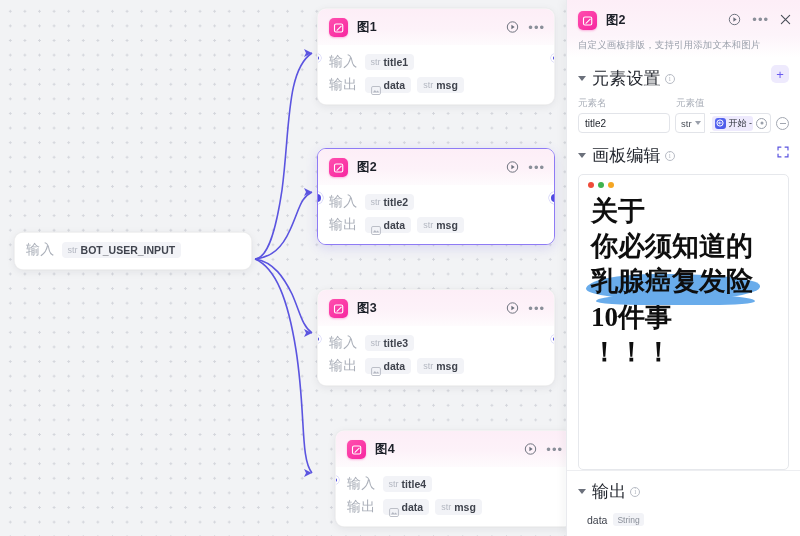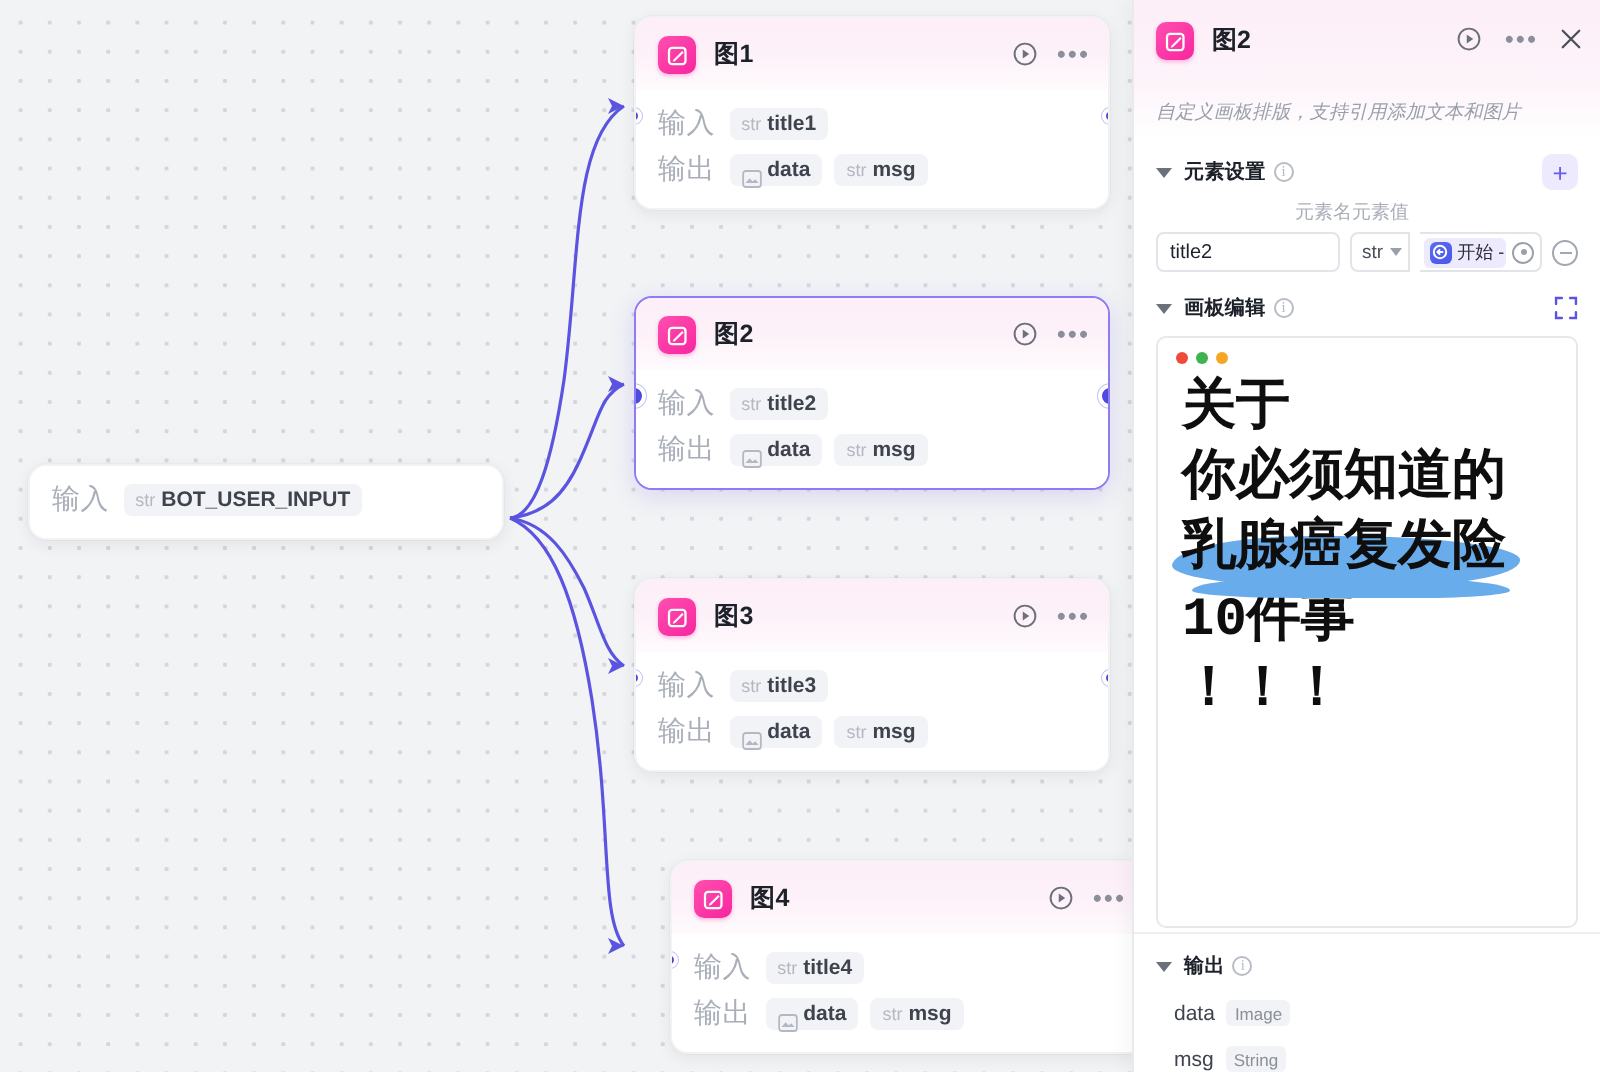--- a/index.html
+++ b/index.html
@@ -104,48 +104,48 @@
     background: linear-gradient(180deg,#fdeef7 0%,#fdf4fa 60%,#ffffff 100%);
     position: relative; flex: 0 0 auto;
   }
   .panel-head-top { display: flex; align-items: center; }
   .panel-title { font-size: 12.5px; font-weight: 600; color: #1d2129; margin-left: 9px; }
   .panel-head-actions {
     position: absolute; right: 9px; top: 13px;
     display: flex; align-items: center; gap: 11px;
   }
   .panel-desc {
-    font-size: 9.5px; color: #9aa0ab; margin-top: 20px;
-    line-height: 1.4; letter-spacing: 0.1px; font-style: italic;
+    font-size: 9.5px; color: #9aa0ab; margin-top: 8px;
+    line-height: 1.4; letter-spacing: 0.1px;
   }
 
   .section { padding: 9px 11px 0 11px; flex: 0 0 auto; }
   .section-head { display: flex; align-items: center; position: relative; }
   .caret {
     width: 0; height: 0;
     border-left: 4px solid transparent; border-right: 4px solid transparent;
     border-top: 5px solid #6b707b; margin-right: 6px;
   }
-  .section-title { font-size: 10px; font-weight: 700; color: #1d2129; letter-spacing: 0.2px; }
+  .section-title { font-size: 17px; font-weight: 400; color: #1d2129; letter-spacing: 0.2px; }
   .info-i {
     width: 10px; height: 10px; border-radius: 50%;
     border: 1px solid #b8bcc5; color: #b8bcc5;
     font-size: 7.5px; line-height: 8.5px; text-align: center;
     margin-left: 4px; font-family: "Liberation Serif", serif;
   }
   .plus-btn {
     position: absolute; right: 0; top: -2px;
     width: 18px; height: 18px; border-radius: 5px;
     background: #eeeafd; color: #6a5bf0;
     display: flex; align-items: center; justify-content: center;
     font-size: 13px; line-height: 13px; cursor: pointer;
   }
   .expand-btn { position: absolute; right: 0; top: 0; cursor: pointer; }
 
-  .field-labels { display: flex; margin-top: 7px; text-align: right; }
+  .field-labels { display: flex; margin-top: 7px; }
   .field-label { font-size: 9.5px; color: #a9aeb8; }
   .fl1 { width: 98px; }
 
   .field-row { display: flex; align-items: center; margin-top: 3px; gap: 5px; }
   .inp {
     height: 20px; border: 1px solid #e2e4e9; border-radius: 4px;
     background: #fff; font-size: 10px; color: #1d2129;
     display: flex; align-items: center; padding: 0 6px;
   }
   .inp-name { width: 92px; }
@@ -191,21 +191,21 @@
 
   
   .preview {
     margin-top: 7px; border: 1px solid #e6e8ec; border-radius: 5px;
     background: #fff; height: 296px; overflow: hidden; position: relative;
   }
   .prev-dots { display: flex; gap: 4px; padding: 7px 0 0 9px; }
   .pd { width: 6px; height: 6px; border-radius: 50%; }
   .prev-text {
     padding: 6px 8px 0 12px;
-    font-family: Liberation Mono, monospace;
+    font-family: Liberation Serif, serif;
     font-weight: 700; font-size: 27px; color: #0e0e0e;
     line-height: 1.30; letter-spacing: 0px;
   }
   .hl { position: relative; display: inline-block; }
   .hl .brush {
     position: absolute; left: -5px; right: -7px; top: 27%; height: 74%;
     background: #69aceb; border-radius: 42% 55% 48% 52% / 60% 48% 55% 45%;
     z-index: 0;
   }
   .hl .brush::after {
@@ -550,21 +550,21 @@
     </div>
 
     <div class="out-section">
       <div class="section-head">
         <span class="caret"></span>
         <span class="section-title">输出</span>
         <span class="info-i">i</span>
       </div>
       <div class="out-row">
         <span class="out-name">data</span>
-        <span class="out-type">Image</span>
+        <span class="out-type">String</span>
       </div>
       <div class="out-row">
         <span class="out-name">msg</span>
         <span class="out-type">String</span>
       </div>
     </div>
 
   </div>
 </div>
 

